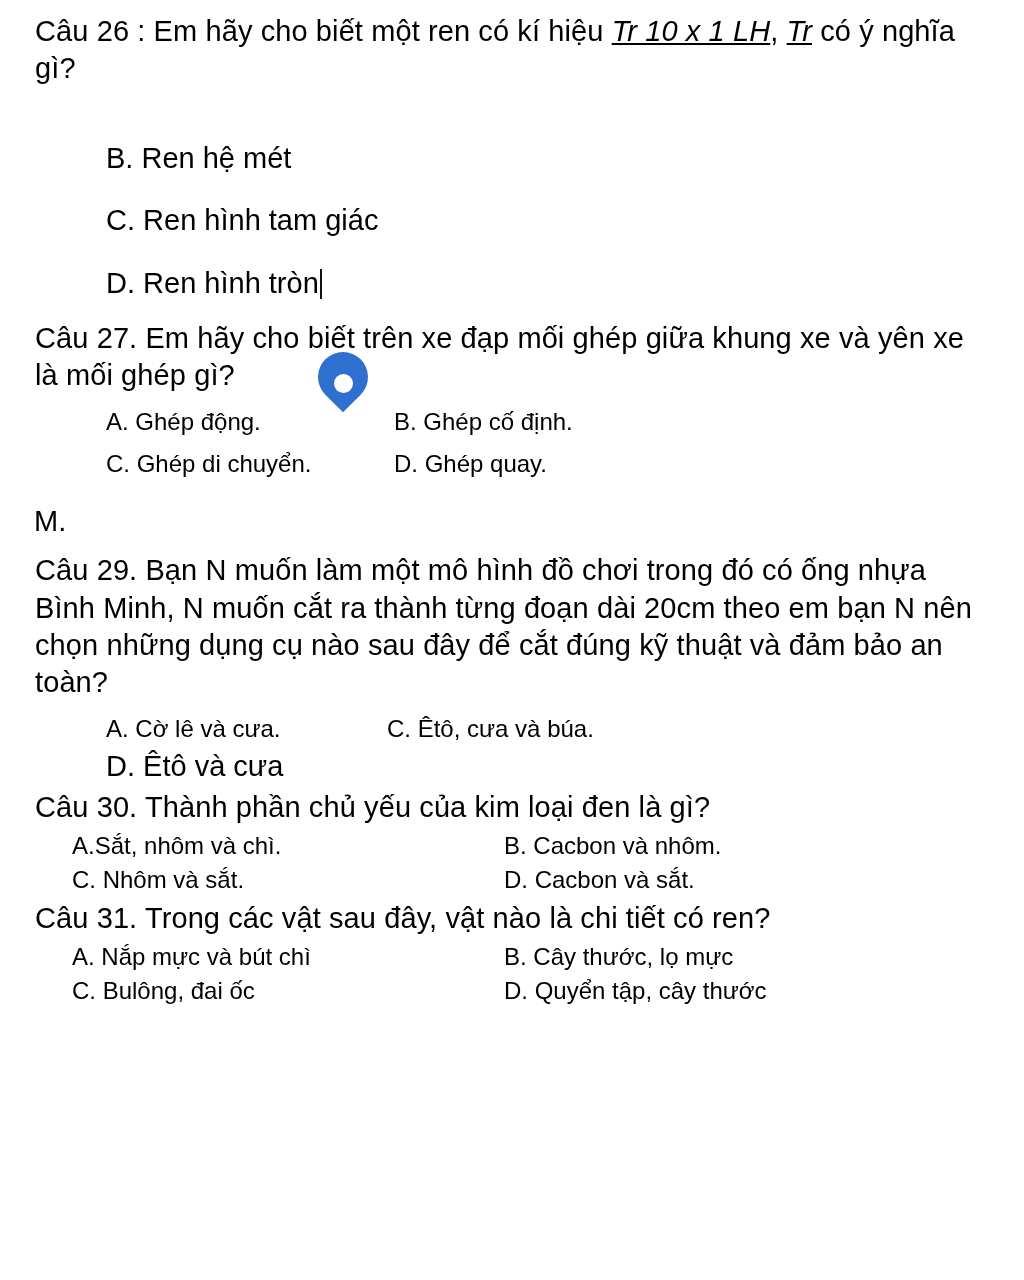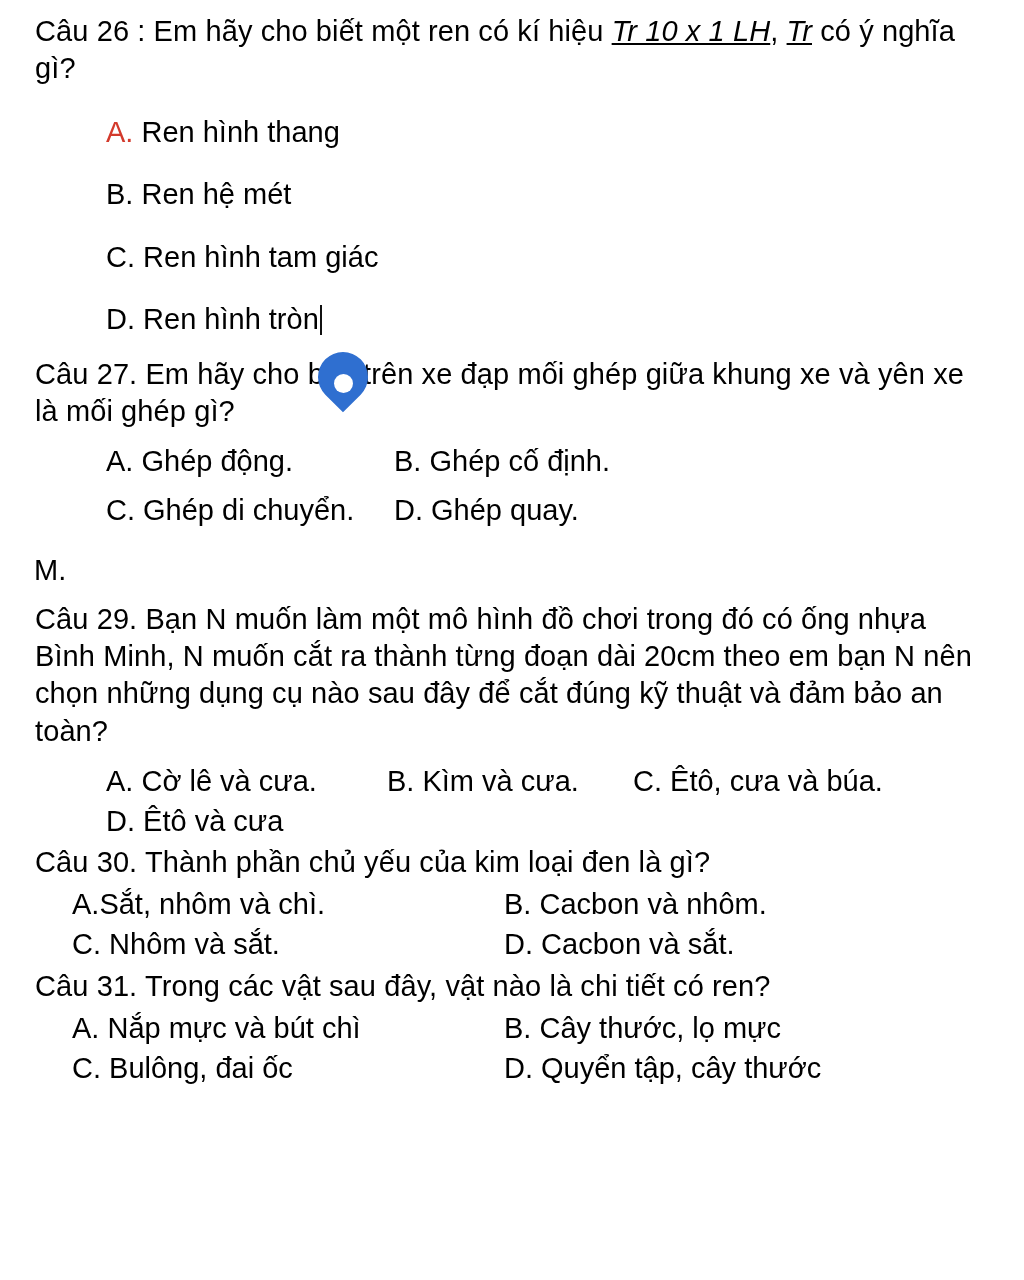--- a/index.html
+++ b/index.html
@@ -48,21 +48,21 @@
     color: #d33a2c;
   }
   .spacer-26 { height: 26px; }
   .spacer-18 { height: 18px; }
   .spacer-12 { height: 12px; }
   .spacer-4 { height: 4px; }
 
   
   .opt-row {
     display: flex;
-    font-size: 29px;
+    font-size: 24px;
     line-height: 1.25;
   }
   .opt-row .c1 { width: 360px; flex: 0 0 360px; }
   .opt-row .c2 { flex: 1 1 auto; }
 
   .opt-row-27 .c1 { width: 360px; flex: 0 0 360px; padding-left: 72px; box-sizing: border-box;}
   .opt-row-28 { padding-left: 0; }
   .opt-row-28 .a { width: 222px; flex: 0 0 222px; }
   .opt-row-28 .b { width: 210px; flex: 0 0 210px; }
   .opt-row-28 .c { width: 288px; flex: 0 0 288px; }
@@ -122,21 +122,20 @@
 <body>
 
 <div class="page">
 
   <div class="spacer-12"></div>
 
   <div class="q-block">
     <p class="q-text"><span>Câu 26 : Em hãy cho biết một ren có kí hiệu </span><span class="em">Tr 10 x 1 LH</span><span>, </span><span class="em">Tr</span><span> có ý nghĩa gì?</span></p>
 
     <div class="spacer-26"></div>
-    <p class="opt opt-indent"><span class="opt-letter-red">A.</span><span> Ren hình thang</span></p>
     <div class="spacer-26"></div>
     <p class="opt opt-indent">B. Ren hệ mét</p>
     <div class="spacer-26"></div>
     <p class="opt opt-indent">C. Ren hình tam giác</p>
     <div class="spacer-26"></div>
     <p class="opt opt-indent"><span>D. Ren hình tròn</span><span class="caret"></span></p>
   </div>
 
   <div class="spacer-18"></div>
 
@@ -161,21 +160,20 @@
     <p class="opt">M.</p>
   </div>
 
   <div class="spacer-12"></div>
 
   <div class="q-block">
     <p class="q-text">Câu 29. Bạn N muốn làm một mô hình đồ chơi trong đó có ống nhựa Bình Minh, N muốn cắt ra thành từng đoạn dài 20cm theo em bạn N nên chọn những dụng cụ nào sau đây để cắt đúng kỹ thuật và đảm bảo an toàn?</p>
     <div class="spacer-12"></div>
     <div class="opt-row opt-row-29">
       <div class="a">A. Cờ lê và cưa.</div>
-      <div class="b">B. Kìm và cưa.</div>
       <div class="c">C. Êtô, cưa và búa.</div>
     </div>
     <div class="spacer-4"></div>
     <p class="opt opt-indent">D. Êtô và cưa</p>
   </div>
 
   <div class="spacer-4"></div>
 
   <div class="q-block">
     <p class="q-text">Câu 30. Thành phần chủ yếu của kim loại đen là gì?</p>

